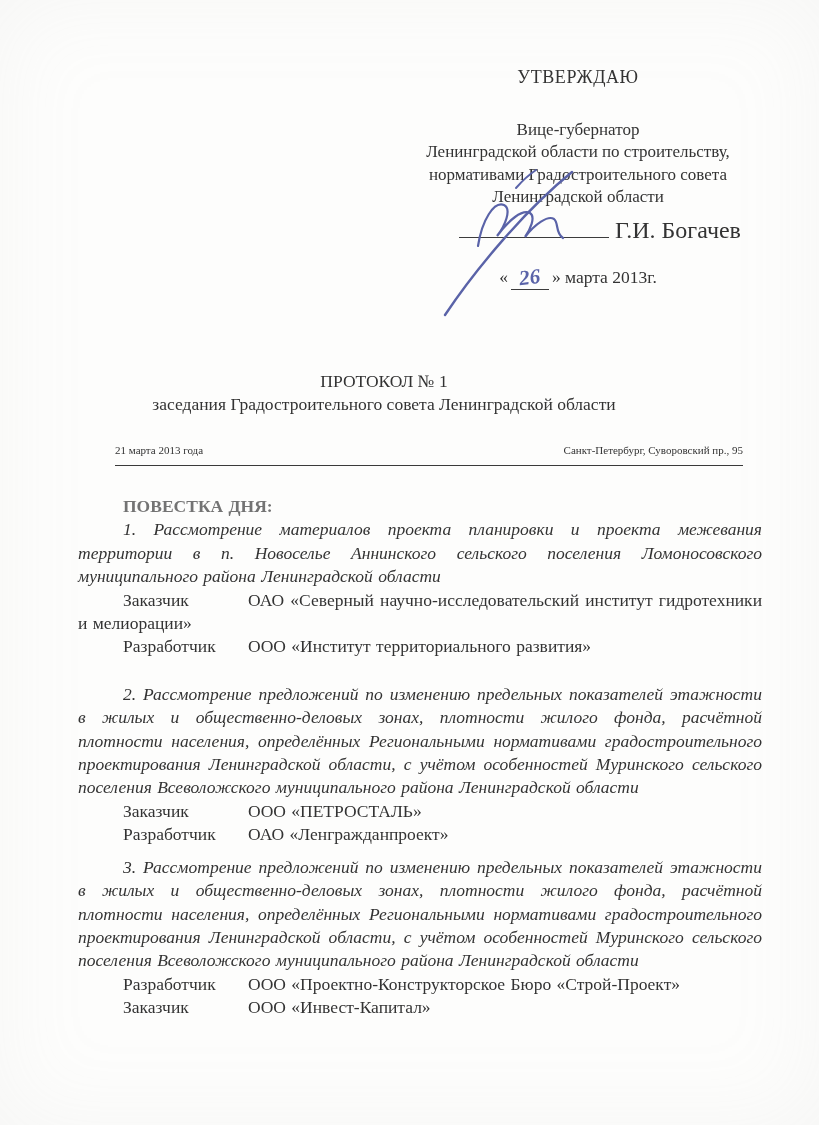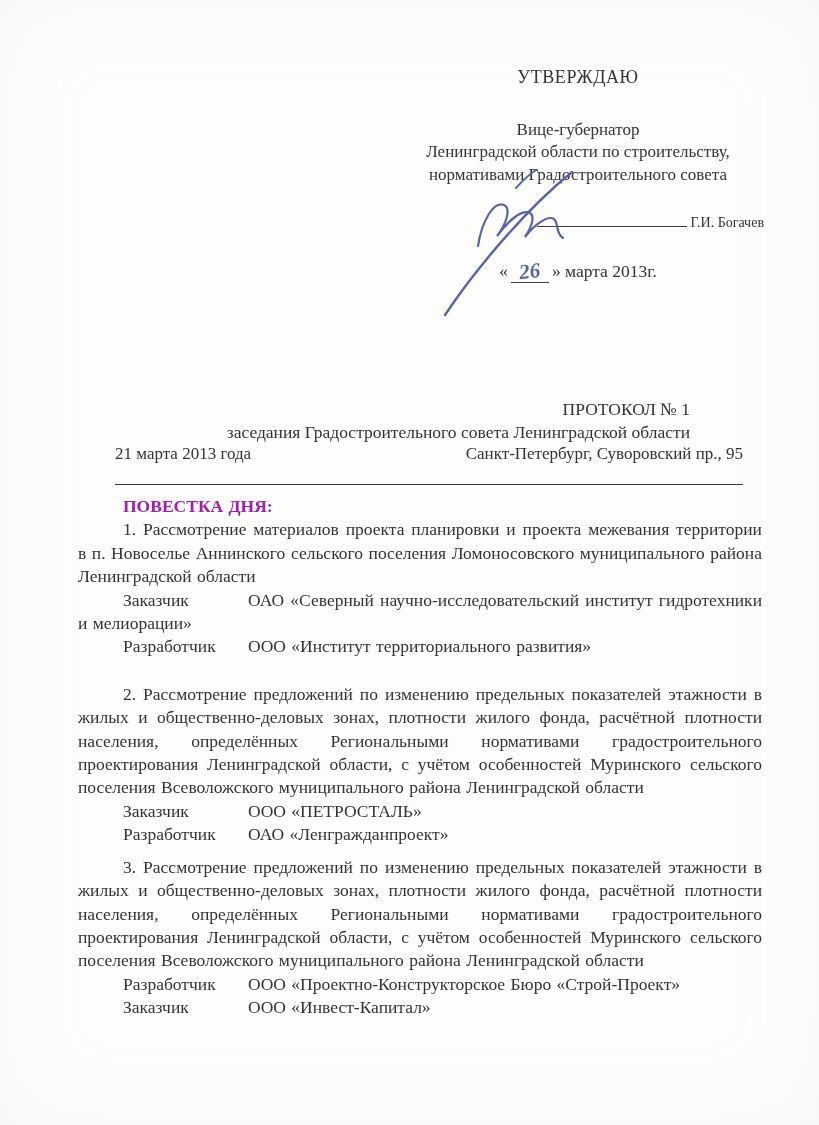--- a/index.html
+++ b/index.html
@@ -20,76 +20,77 @@
   
   .approval {
     position: absolute; left: 392px; top: 66px; width: 372px;
     text-align: center; font-size: 17px; line-height: 22.5px;
   }
   .approval-header {
     font-size: 18px; letter-spacing: 0.6px; margin: 0 0 30px 0;
   }
   .approval-line { display: block; }
   .sig-row {
-    margin-top: 26px; text-align: right; padding-left: 44px;
-    font-size: 14px; white-space: nowrap;
+    margin-top: 10px; text-align: center; padding-left: 44px;
+    font-size: 24px; white-space: nowrap;
   }
   .sig-line {
     display: inline-block; width: 150px; height: 1px;
     border-bottom: 1.5px solid #3c3c3c; vertical-align: baseline;
   }
   .date-row { margin-top: 24px; font-size: 17.5px; }
   .day-underline {
     display: inline-block; width: 38px; text-align: center;
     border-bottom: 1.4px solid #3c3c3c; margin: 0 3px;
   }
   .handwritten {
     display: inline-block;
     font-style: italic; font-weight: 600; font-size: 21px;
     transform: rotate(-7deg) translateY(1px);
   }
   .sig-svg { position: absolute; left: 420px; top: 150px; width: 180px; height: 180px; }
 
   
   .protocol-title {
-    position: absolute; left: 78px; top: 398px; width: 612px;
-    text-align: right; font-size: 17.5px; line-height: 23px;
+    position: absolute; left: 78px; top: 370px; width: 612px;
+    text-align: center; font-size: 17.5px; line-height: 23px;
   }
 
   
   .dateline {
     position: absolute; left: 115px; top: 444px; width: 628px;
     display: flex; justify-content: space-between;
-    font-size: 17px; padding-bottom: 20px;
+    font-size: 11px; padding-bottom: 9px;
     border-bottom: 1.6px solid #3a3a3a;
   }
 
   
   .agenda {
     position: absolute; left: 78px; top: 495px; width: 684px;
     font-size: 17.5px; line-height: 23.4px;
     text-align: justify; word-spacing: 1px;
   }
-  .agenda-heading { font-weight: bold; text-indent: 45px; margin: 0; color: #a21caf; }
-  .item-text { text-indent: 45px; margin: 0; }
+  .agenda-heading { font-weight: bold; text-indent: 45px; margin: 0; color: #737373; }
+  .item-text { text-indent: 45px; margin: 0; font-style: italic; }
   .party { text-indent: 45px; margin: 0; }
   .party-label { display: inline-block; width: 125px; text-indent: 0; }
   .item-2 { margin-top: 24px; }
   .item-3 { margin-top: 9px; }
 </style>
 </head>
 <body>
 
 <div class="page">
 
   <div class="approval">
     <div class="approval-header">УТВЕРЖДАЮ</div>
     <span class="approval-line">Вице-губернатор</span>
     <span class="approval-line">Ленинградской области по строительству,</span>
     <span class="approval-line">нормативами Градостроительного совета</span>
+    <span class="approval-line">Ленинградской области</span>
 
     <div class="sig-row">
       <span class="sig-line"></span>
       <span>Г.И. Богачев</span>
     </div>
 
     <div class="date-row">
       <span>«</span><span class="day-underline"><span class="handwritten" style="color: rgb(90, 99, 168);">26</span></span><span>» марта 2013г.</span>
     </div>
   </div>

